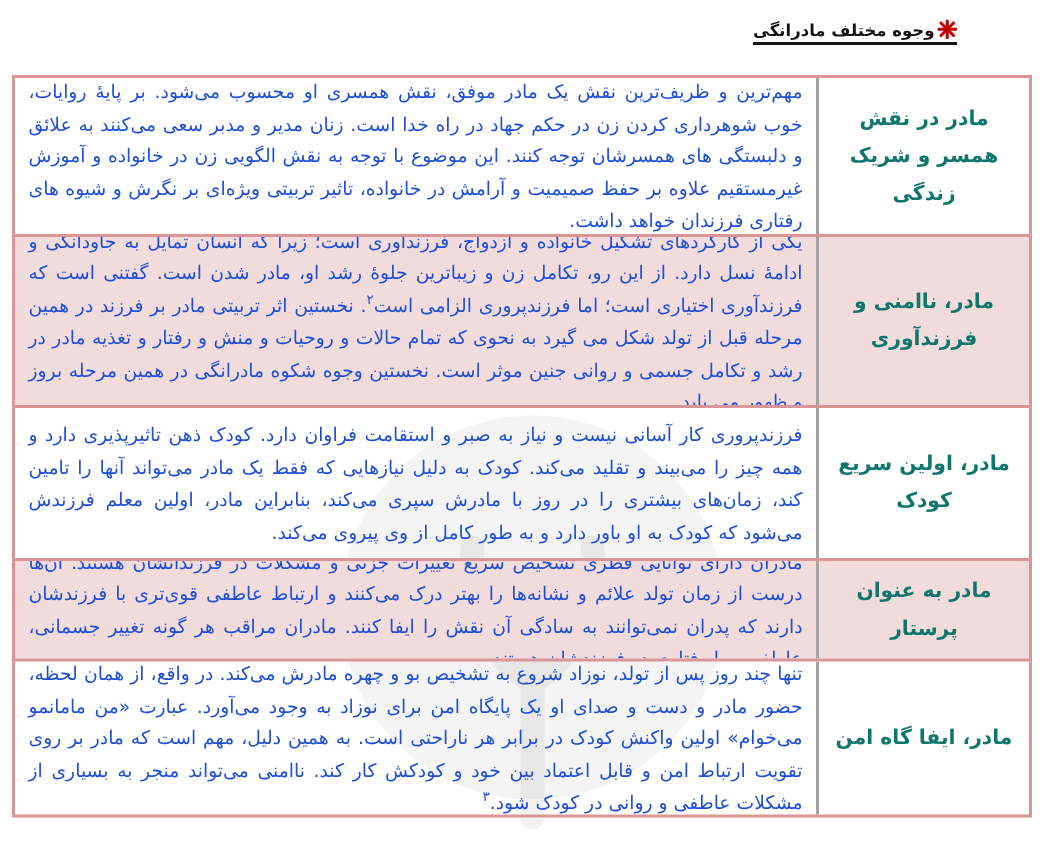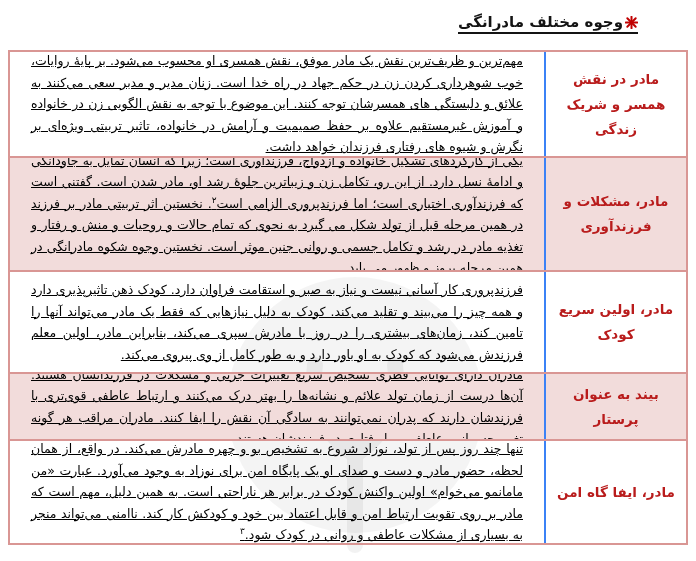--- a/index.html
+++ b/index.html
@@ -11,50 +11,50 @@
   .page{position:relative;width:696px;height:561px;background:#ffffff;}
 
   
   .watermark{position:absolute;left:205px;top:245px;width:310px;height:310px;
     pointer-events:none;z-index:0;}
 
   
   .title-wrap{
     position:absolute;top:13px;right:58px;z-index:2;
     display:inline-block;border-bottom:2px solid #141414;padding-bottom:1px;
-    font-weight:bold;font-size:15px;color:#141414;white-space:nowrap;
+    font-weight:bold;font-size:11px;color:#141414;white-space:nowrap;
   }
   .title-asterisk{display:inline-block;vertical-align:-2px;margin-left:2px;}
 
   
   .m-table{
     position:absolute;top:50px;right:8px;left:8px;height:495px;z-index:1;
     border:2px solid #d99694;box-sizing:border-box;
     display:flex;flex-direction:column;background:transparent;
   }
   .row{display:flex;flex-direction:row;box-sizing:border-box;overflow:hidden;}
   .row + .row{border-top:2px solid #d99694;}
   .row.alt{background:#f2dcdb;}
   .r1{height:104px;} .r2{height:114px;} .r3{height:102px;} .r4{height:67px;} .r5{flex:1;}
 
   .label-cell{
     width:142px;flex:0 0 142px;box-sizing:border-box;
-    border-left:2px solid #3b82f6;
+    border-left:2px solid #a3a3a3;
     display:flex;align-items:center;justify-content:center;
     text-align:center;font-weight:bold;font-size:13.5px;line-height:25px;
-    color:#b91c1c;padding:2px 8px;
+    color:#0f766e;padding:2px 8px;
   }
   .content-cell{
     flex:1;display:flex;align-items:center;box-sizing:border-box;
     padding:3px 9px;overflow:hidden;
   }
   .para{
-    margin:12px;width:100%;
-    font-size:12.5px;line-height:21.5px;color:#000000;
-    text-align:justify;text-justify:inter-word;text-decoration:underline;
+    margin:0;width:100%;
+    font-size:12.5px;line-height:21.5px;color:#1d4ed8;
+    text-align:justify;text-justify:inter-word;
   }
   .para sup{font-size:9px;line-height:0;}
 </style>
 </head>
 <body>
 
 <div class="page">
 
   <svg class="watermark" viewBox="0 0 310 310">
     <circle cx="150" cy="160" r="128" fill="#000000" fill-opacity="0.045"></circle>
@@ -75,35 +75,35 @@
   <div class="m-table">
 
     <div class="row r1">
       <div class="label-cell">مادر در نقش همسر و شریک زندگی</div>
       <div class="content-cell">
         <p class="para">مهم‌ترین و ظریف‌ترین نقش یک مادر موفق، نقش همسری او محسوب می‌شود. بر پایهٔ روایات، خوب شوهرداری کردن زن در حکم جهاد در راه خدا است. زنان مدیر و مدبر سعی می‌کنند به علائق و دلبستگی های همسرشان توجه کنند. این موضوع با توجه به نقش الگویی زن در خانواده و آموزش غیرمستقیم علاوه بر حفظ صمیمیت و آرامش در خانواده، تاثیر تربیتی ویژه‌ای بر نگرش و شیوه های رفتاری فرزندان خواهد داشت.</p>
       </div>
     </div>
 
     <div class="row r2 alt">
-      <div class="label-cell">مادر، مشکلات و فرزندآوری</div>
+      <div class="label-cell">مادر، ناامنی و فرزندآوری</div>
       <div class="content-cell">
         <p class="para"><span>یکی از کارکردهای تشکیل خانواده و ازدواج، فرزندآوری است؛ زیرا که انسان تمایل به جاودانگی و ادامهٔ نسل دارد. از این رو، تکامل زن و زیباترین جلوهٔ رشد او، مادر شدن است. گفتنی است که فرزندآوری اختیاری است؛ اما فرزندپروری الزامی است</span><sup>۲</sup><span>. نخستین اثر تربیتی مادر بر فرزند در همین مرحله قبل از تولد شکل می گیرد به نحوی که تمام حالات و روحیات و منش و رفتار و تغذیه مادر در رشد و تکامل جسمی و روانی جنین موثر است. نخستین وجوه شکوه مادرانگی در همین مرحله بروز و ظهور می یابد.</span></p>
       </div>
     </div>
 
     <div class="row r3">
       <div class="label-cell">مادر، اولین سریع کودک</div>
       <div class="content-cell">
         <p class="para">فرزندپروری کار آسانی نیست و نیاز به صبر و استقامت فراوان دارد. کودک ذهن تاثیرپذیری دارد و همه چیز را می‌بیند و تقلید می‌کند. کودک به دلیل نیازهایی که فقط یک مادر می‌تواند آنها را تامین کند، زمان‌های بیشتری را در روز با مادرش سپری می‌کند، بنابراین مادر، اولین معلم فرزندش می‌شود که کودک به او باور دارد و به طور کامل از وی پیروی می‌کند.</p>
       </div>
     </div>
 
     <div class="row r4 alt">
-      <div class="label-cell">بیند به عنوان پرستار</div>
+      <div class="label-cell">مادر به عنوان پرستار</div>
       <div class="content-cell">
         <p class="para">مادران دارای توانایی فطری تشخیص سریع تغییرات جزئی و مشکلات در فرزندانشان هستند. آن‌ها درست از زمان تولد علائم و نشانه‌ها را بهتر درک می‌کنند و ارتباط عاطفی قوی‌تری با فرزندشان دارند که پدران نمی‌توانند به سادگی آن نقش را ایفا کنند. مادران مراقب هر گونه تغییر جسمانی، عاطفی و یا رفتاری در فرزندشان هستند.</p>
       </div>
     </div>
 
     <div class="row r5">
       <div class="label-cell">مادر، ایفا گاه امن</div>
       <div class="content-cell">
         <p class="para"><span>تنها چند روز پس از تولد، نوزاد شروع به تشخیص بو و چهره مادرش می‌کند. در واقع، از همان لحظه، حضور مادر و دست و صدای او یک پایگاه امن برای نوزاد به وجود می‌آورد. عبارت «من مامانمو می‌خوام» اولین واکنش کودک در برابر هر ناراحتی است. به همین دلیل، مهم است که مادر بر روی تقویت ارتباط امن و قابل اعتماد بین خود و کودکش کار کند. ناامنی می‌تواند منجر به بسیاری از مشکلات عاطفی و روانی در کودک شود.</span><sup>۳</sup></p>
       </div>

